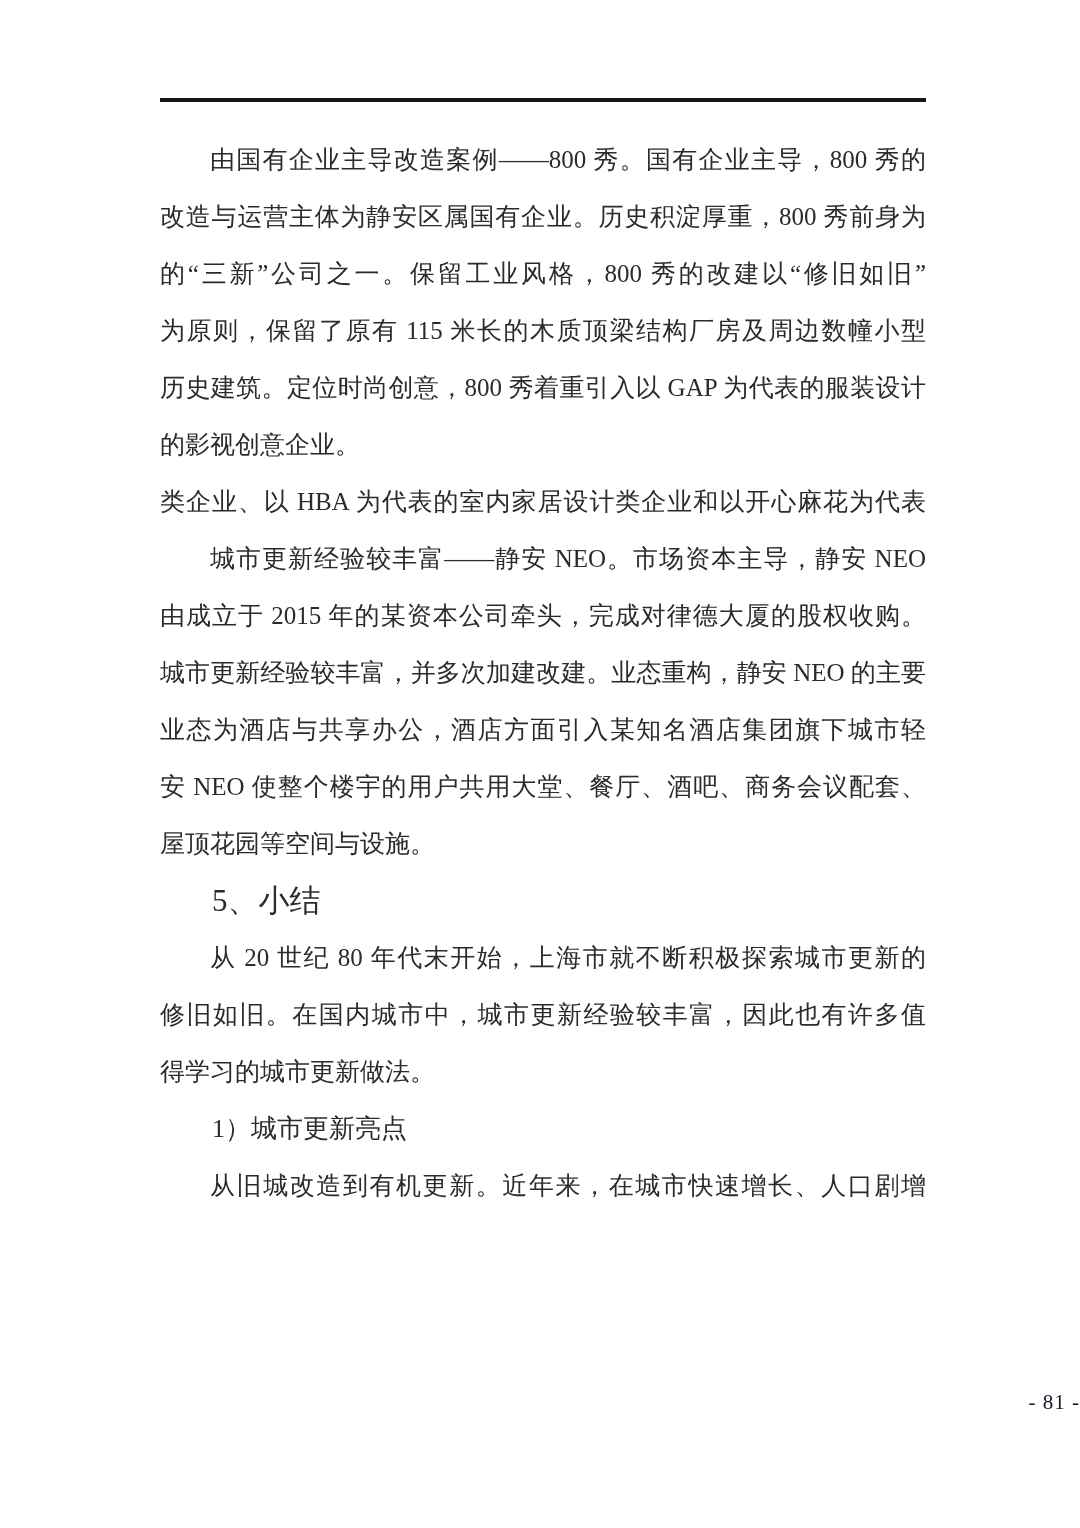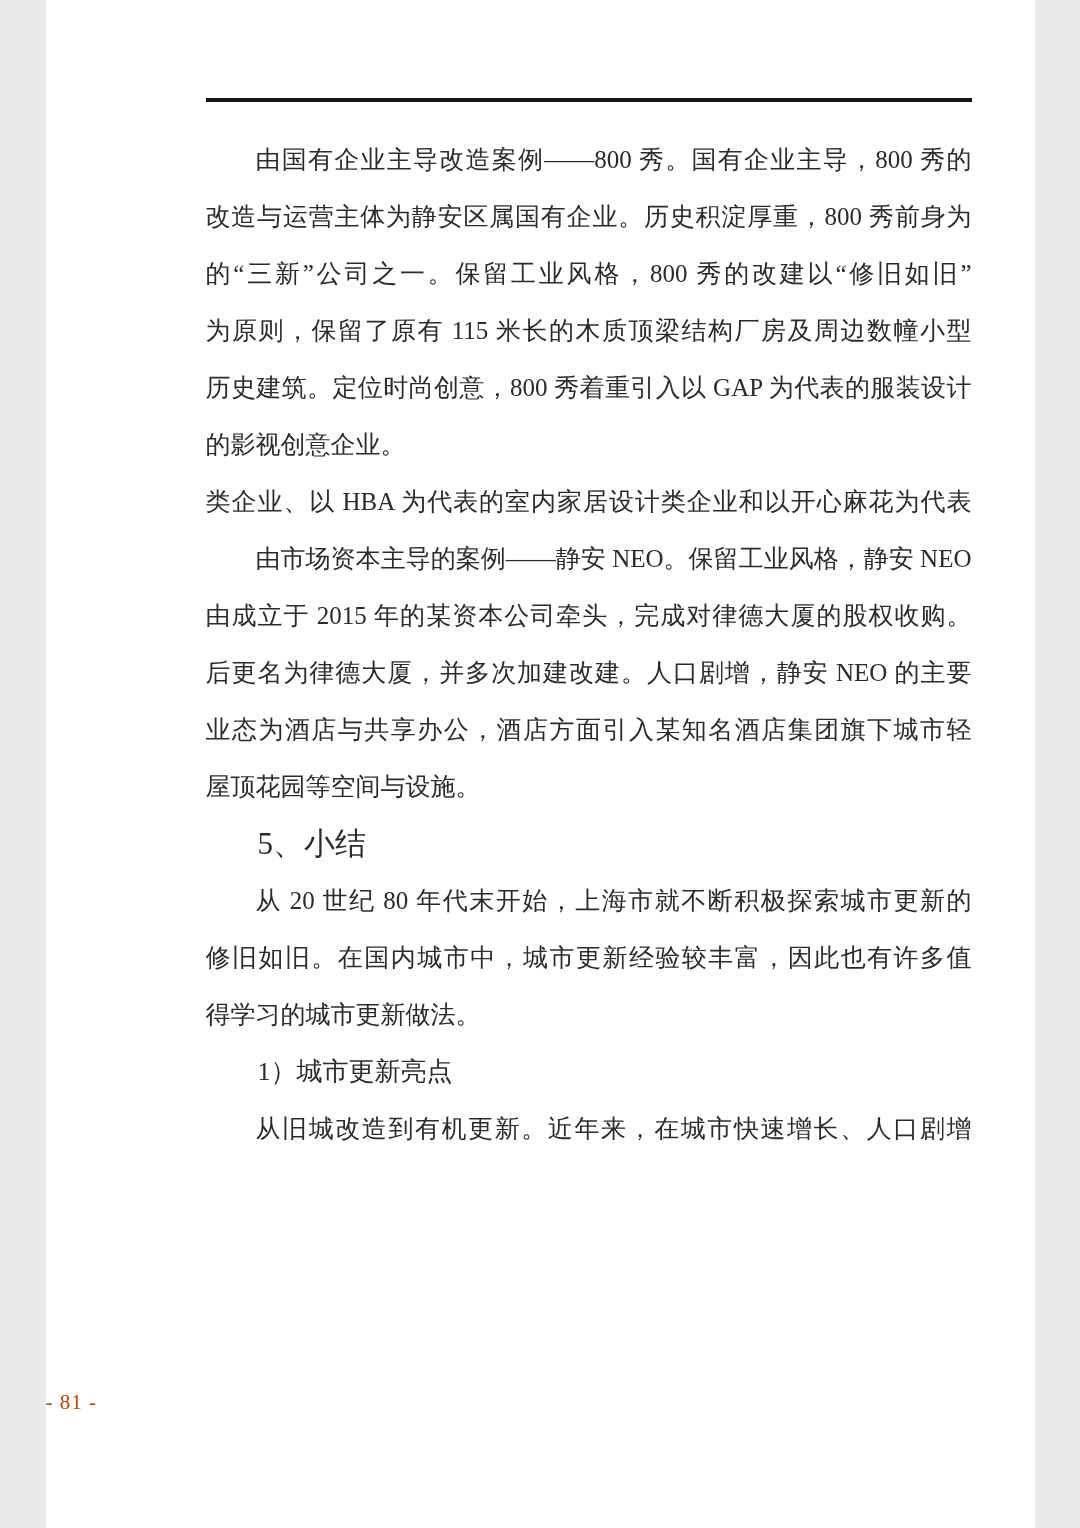--- a/index.html
+++ b/index.html
@@ -1,18 +1,18 @@
 <!DOCTYPE html>
 <html lang="zh"><head>
 <meta charset="utf-8">
 <style>
   html, body { margin: 0; padding: 0; background: #e9e9e9; }
   .page {
     position: relative;
-    width: 989px;
+    width: 1080px;
     height: 1528px;
     margin: 0 auto;
     background: #ffffff;
     font-family: "Liberation Serif", "DejaVu Serif", serif;
     color: #2b2b2b;
     overflow: hidden;
   }
   .header-rule {
     position: absolute;
     left: 160px;
@@ -51,46 +51,47 @@
   }
   .subheading .line {
     font-size: 26px;
     text-indent: 2em;
   }
   .footer {
     position: absolute;
     left: 0;
     top: 1390px;
     width: 100%;
-    text-align: left;
+    text-align: right;
     font-size: 21px;
-    color: #c2410c;
+    color: #0f172a;
     letter-spacing: 1px;
   }
 </style>
 </head>
 <body>
 
 <div class="page">
   <div class="header-rule"></div>
   <div class="doc-body">
       <div class="block paragraph">
         <div class="line first">由国有企业主导改造案例——800 秀。国有企业主导，800 秀的</div>
         <div class="line">改造与运营主体为静安区属国有企业。历史积淀厚重，800 秀前身为</div>
         <div class="line">的“三新”公司之一。保留工业风格，800 秀的改建以“修旧如旧”</div>
         <div class="line">为原则，保留了原有 115 米长的木质顶梁结构厂房及周边数幢小型</div>
         <div class="line">历史建筑。定位时尚创意，800 秀着重引入以 GAP 为代表的服装设计</div>
         <div class="line last">的影视创意企业。</div>
         <div class="line">类企业、以 HBA 为代表的室内家居设计类企业和以开心麻花为代表</div>
       </div>
       <div class="block paragraph">
-        <div class="line first">由市场资本主导的案例——静安 NEO。保留工业风格，静安 NEO</div>
+        <div class="line first">城市更新经验较丰富——静安 NEO。市场资本主导，静安 NEO</div>
         <div class="line">由成立于 2015 年的某资本公司牵头，完成对律德大厦的股权收购。</div>
-        <div class="line">后更名为律德大厦，并多次加建改建。人口剧增，静安 NEO 的主要</div>
+        <div class="line">城市更新经验较丰富，并多次加建改建。业态重构，静安 NEO 的主要</div>
         <div class="line">业态为酒店与共享办公，酒店方面引入某知名酒店集团旗下城市轻</div>
+        <div class="line">安 NEO 使整个楼宇的用户共用大堂、餐厅、酒吧、商务会议配套、</div>
         <div class="line last">屋顶花园等空间与设施。</div>
       </div>
       <div class="block heading">
         <div class="line last">5、小结</div>
       </div>
       <div class="block paragraph">
         <div class="line first">从 20 世纪 80 年代末开始，上海市就不断积极探索城市更新的</div>
         <div class="line">修旧如旧。在国内城市中，城市更新经验较丰富，因此也有许多值</div>
         <div class="line last">得学习的城市更新做法。</div>
       </div>

